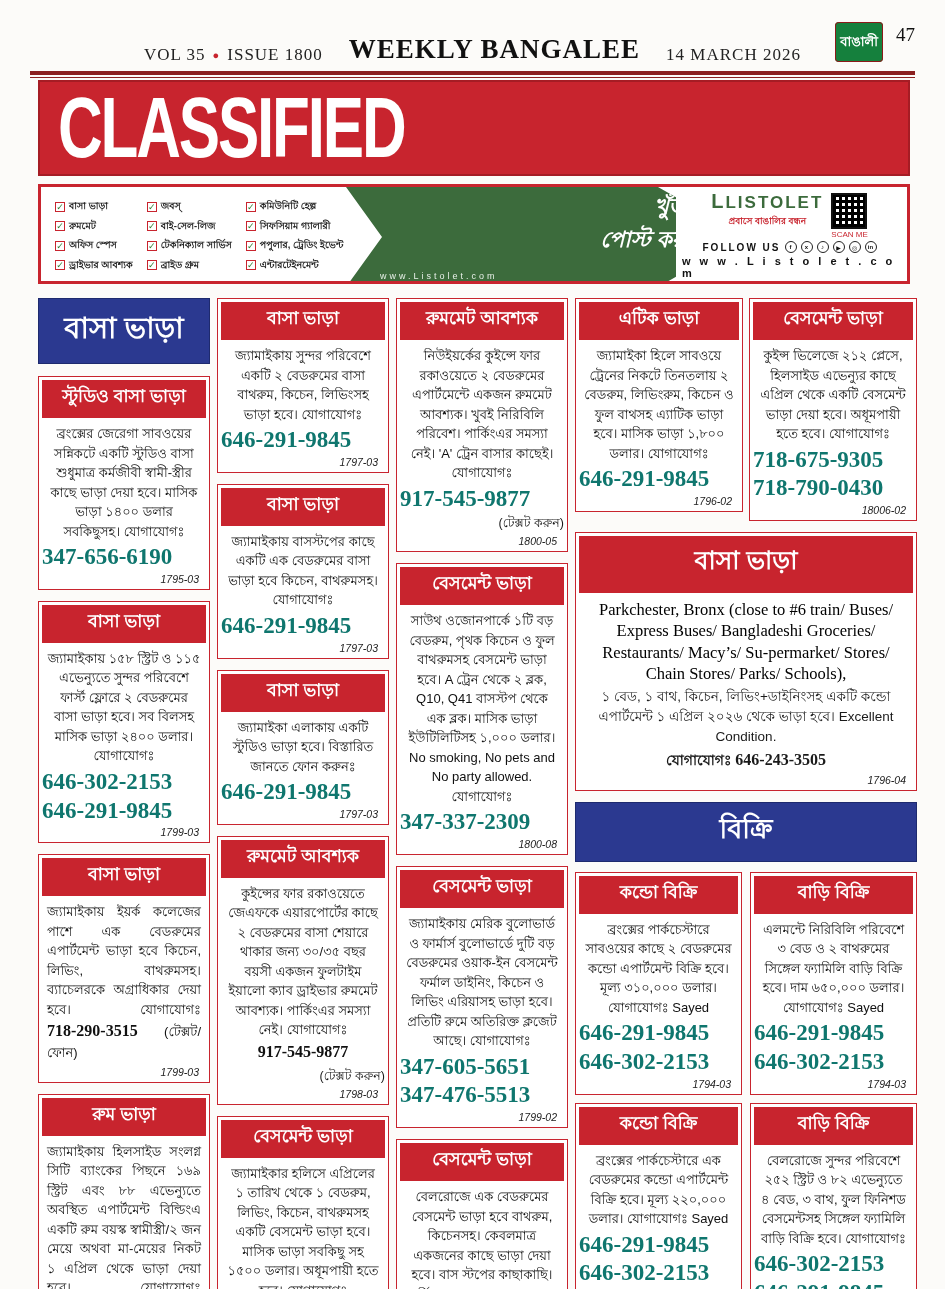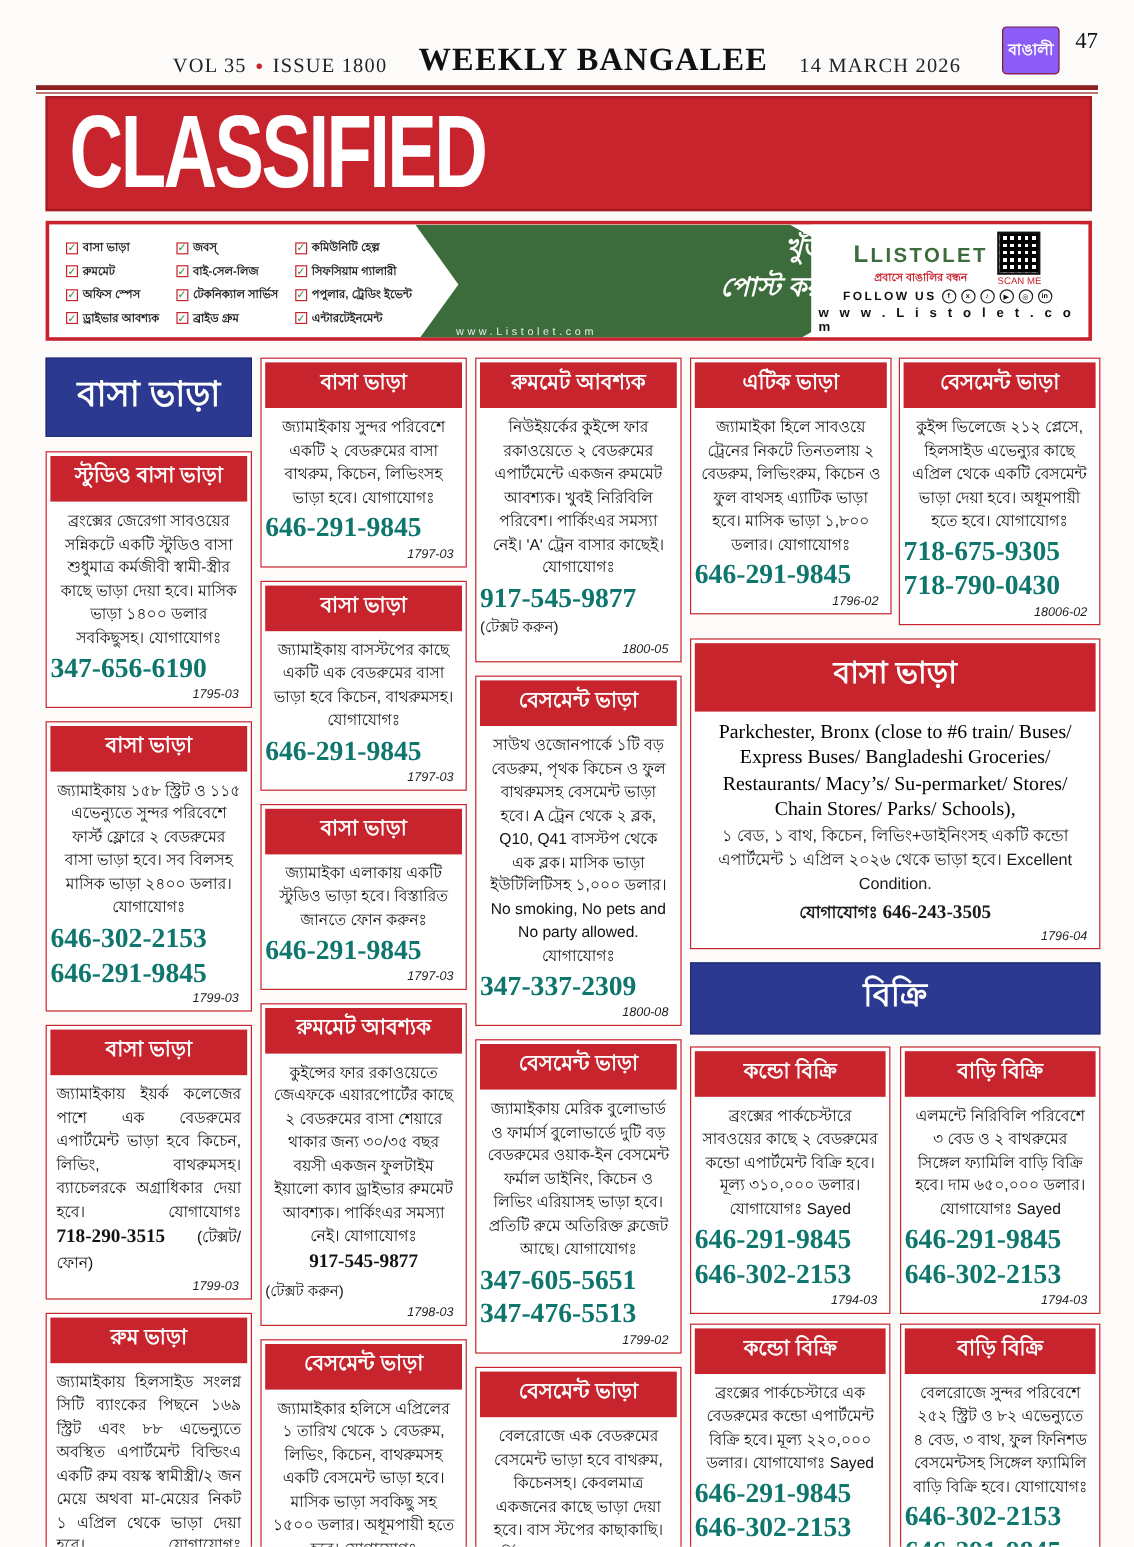--- a/index.html
+++ b/index.html
@@ -5,21 +5,21 @@
   * { margin:0; padding:0; box-sizing:border-box; }
   body { width:945px; height:1289px; background:#fbfaf7; font-family:"Liberation Sans","DejaVu Sans",sans-serif; color:#1a1a1a; overflow:hidden; }
   .page { width:945px; height:1289px; padding:0; position:relative; background:#fcfbf9; }
 
   
   .masthead { display:flex; align-items:flex-end; justify-content:center; gap:26px; padding:34px 30px 4px 30px; font-family:"Liberation Serif","DejaVu Serif",serif; position:relative; }
   .mast-left { font-size:17px; letter-spacing:1px; color:#222; display:flex; align-items:center; gap:7px; }
   .mast-dot { color:#c8242e; font-size:11px; }
   .mast-title { font-size:27px; font-weight:bold; letter-spacing:1px; color:#111; }
   .mast-date { font-size:17px; letter-spacing:1px; color:#222; }
-  .mast-logo { position:absolute; right:62px; top:22px; width:48px; height:40px; background:#8b5cf6; border-radius:4px; color:#fff; display:flex; align-items:center; justify-content:center; font-size:13px; font-weight:bold; box-shadow:0 0 0 1px #8b1a1a inset; }
+  .mast-logo { position:absolute; right:62px; top:22px; width:48px; height:40px; background:#15803d; border-radius:4px; color:#fff; display:flex; align-items:center; justify-content:center; font-size:13px; font-weight:bold; box-shadow:0 0 0 1px #8b1a1a inset; }
   .page-num { position:absolute; right:30px; top:24px; font-size:19px; font-family:"Liberation Serif",serif; color:#111; }
   .rule { margin:2px 30px 0 30px; border-top:4px solid #8b2020; border-bottom:1px solid #8b2020; height:7px; }
 
   
   .clsf { margin:2px 35px 0 38px; background:#c8242e; border:2px solid #a51c24; display:flex; justify-content:space-between; align-items:center; padding:6px 14px 6px 18px; height:96px; }
   .clsf-title { color:#fff; font-weight:bold; font-size:86px; letter-spacing:-3px; transform:scaleX(0.72); transform-origin:left center; white-space:nowrap; line-height:0.9; }
   .clsf-contact { text-align:right; color:#fff; line-height:1.15; }
   .clsf-call { font-size:31px; font-weight:bold; letter-spacing:0.5px; text-shadow:1px 1px 0 #7c1118; }
   .clsf-line { font-size:19px; }
 
@@ -30,21 +30,21 @@
   .check-item { display:flex; align-items:center; gap:4px; font-size:9.5px; font-weight:bold; color:#222; white-space:nowrap; }
   .cbox { width:10px; height:10px; border:1.5px solid #c8242e; background:#fff; display:inline-flex; align-items:center; justify-content:center; flex:0 0 auto; }
   .cbox::before { content:"✓"; color:#2e7d32; font-size:9px; font-weight:bold; }
   .arrow { position:absolute; left:305px; top:0; width:400px; height:100px; background:#3c6b3c; clip-path:polygon(0 0, 78% 0, 100% 50%, 78% 100%, 0 100%, 9% 50%); color:#fff; display:flex; flex-direction:column; align-items:flex-end; justify-content:center; }
   .arrow-l1 { font-size:22px; font-weight:bold; font-style:italic; line-height:1.05; }
   .arrow-l2 { font-size:22px; font-weight:bold; font-style:italic; display:flex; align-items:center; gap:0; }
   .free-badge { width:44px; height:44px; border-radius:50%; background:#c8242e; border:2px solid #fff; color:#fff; display:flex; align-items:center; justify-content:center; font-size:17px; font-weight:bold; }
   .arrow-sub { font-size:10px; font-style:italic; }
   .arrow-url { position:absolute; left:34px; bottom:6px; font-size:9px; letter-spacing:3px; color:#e8f0e8; }
   .listo-right { position:absolute; right:6px; top:0; width:225px; height:94px; background:#fff; padding:6px 4px 2px 6px; display:flex; flex-direction:column; align-items:center; justify-content:space-between; }
-  .brand-row { display:flex; align-items:flex-end; gap:8px; }
+  .brand-row { display:flex; align-items:flex-start; gap:8px; }
   .brand-block { text-align:center; }
   .lmark { color:#3c6b3c; font-size:20px; font-weight:bold; line-height:0.8; }
   .brand-name { color:#3c6b3c; font-size:17px; font-weight:bold; letter-spacing:2px; }
   .brand-tag { color:#c8242e; font-size:9px; font-weight:bold; margin-top:1px; }
   .qr-block { text-align:center; }
   .qr { width:36px; height:36px; border:2px solid #111; background-image:repeating-linear-gradient(0deg,#000 0 3px,transparent 3px 6px),repeating-linear-gradient(90deg,#000 0 3px,#fff 3px 6px); }
   .scan-me { color:#c8242e; font-size:8px; font-weight:normal; margin-top:1px; }
   .follow-row { display:flex; align-items:center; gap:4px; font-size:10px; font-weight:bold; letter-spacing:2px; color:#111; }
   .soc { width:12px; height:12px; border:1.3px solid #222; border-radius:50%; display:inline-flex; align-items:center; justify-content:center; font-size:6px; letter-spacing:0; }
   .listo-url { font-size:11px; font-weight:bold; letter-spacing:3px; color:#111; }
@@ -58,21 +58,21 @@
 
   .sec-head { background:#2b3990; border:1px solid #1e2a6e; color:#fff; text-align:center; font-weight:bold; font-size:29px; padding:6px 2px 9px 2px; margin-bottom:12px; }
   .sec-head.sale { font-size:27px; padding:5px 2px 8px 2px; margin:10px 0; }
 
   .ad { border:1.6px solid #c8242e; background:#fff; margin-bottom:11px; padding:3px 3px 2px 3px; }
   .ad-title { background:#c8242e; color:#fff; text-align:center; font-weight:bold; font-size:17.5px; padding:3px 2px 6px 2px; }
   .ad-body { padding:6px 5px 2px 5px; text-align:center; font-size:13px; line-height:1.5; color:#111; }
   .ad-body.just { text-align:justify; }
   .ad-phone { font-family:"Liberation Serif","DejaVu Serif",serif; font-weight:bold; font-size:23px; text-align:left; line-height:1.25; color:#0f766e; }
   .inl-phone { font-family:"Liberation Serif","DejaVu Serif",serif; font-weight:bold; font-size:16px; white-space:nowrap; }
-  .ad-note { text-align:left; font-size:12.5px; padding-top:1px; }
+  .ad-note { text-align:right; font-size:12.5px; padding-top:1px; }
   .ad-ref { font-style:italic; font-size:10.5px; text-align:right; padding:1px 7px 2px 0; color:#222; font-family:"Liberation Sans",sans-serif; }
 
   .wide .ad-title { font-size:25px; padding:5px 2px 9px 2px; }
   .wide .body-en { font-family:"Liberation Serif","DejaVu Serif",serif; font-size:16.5px; line-height:1.3; text-align:center; padding:6px 6px 0 6px; color:#000; }
   .wide .body-bn { font-size:13.5px; text-align:center; padding:2px 6px 0 6px; line-height:1.5; }
   .wide .contact { text-align:center; font-size:14px; font-weight:bold; padding-top:1px; }
 
   .sale-grid { display:flex; flex-wrap:wrap; gap:8px; }
   .sale-grid .ad { width:167px; margin-bottom:0; }
 </style>

